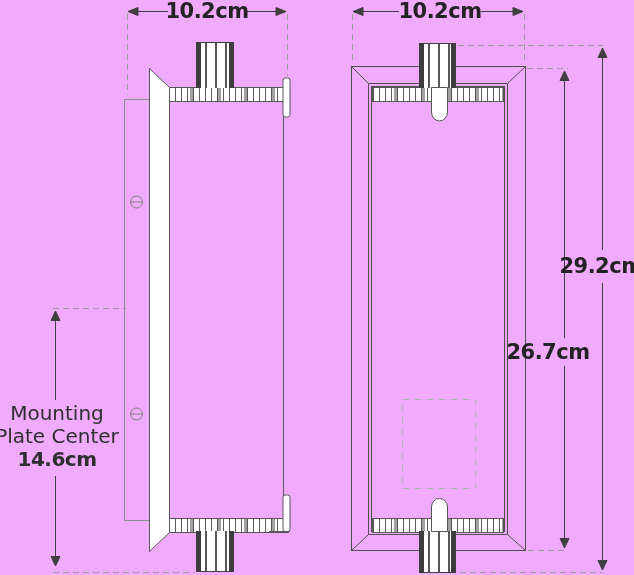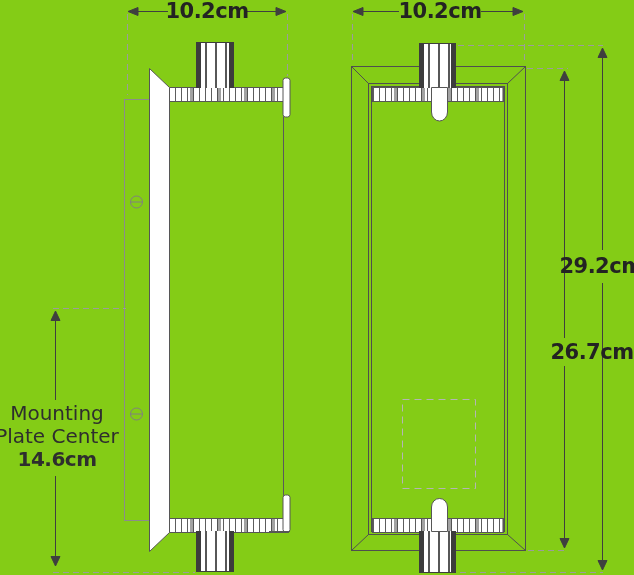--- a/index.html
+++ b/index.html
@@ -1,17 +1,17 @@
 <!DOCTYPE html>
 <html><head>
 <meta charset="utf-8">
 <style>
   html,body{margin:0;padding:0;background:#fff;}
   .canvas{
-    position:relative;width:634px;height:575px;background:#84cc16;overflow:hidden;
+    position:relative;width:634px;height:575px;background:#f0abfc;overflow:hidden;
     font-family:"DejaVu Sans","Liberation Sans",sans-serif;
   }
   svg{position:absolute;left:0;top:0;}
   #linework{z-index:1;}
   #overlay{z-index:4;}
   .band{
     position:absolute;z-index:2;background-color:#fff;
     background-image:
       repeating-linear-gradient(90deg, rgba(75,75,75,.9) 0 1px, transparent 1px 6px),
       repeating-linear-gradient(90deg, transparent 0 21px, rgba(85,85,85,.55) 21px 25px, transparent 25px 27px);
@@ -151,21 +151,21 @@
       <path d="M431.5,531.5 L431.5,507 A8,8.5 0 0 1 447.5,507 L447.5,531.5 Z" fill="#fff"></path>
     </g>
   </svg>
 
   <div class="dim-label" style="left:207px;top:1px">10.2cm</div>
 
   <div class="dim-label" style="left:440px;top:1px">10.2cm</div>
 
   <div class="dim-label" style="left:601px;top:256px">29.2cm</div>
 
-  <div class="dim-label" style="left:592px;top:342px">26.7cm</div>
+  <div class="dim-label" style="left:548px;top:342px">26.7cm</div>
 
   <div class="note-label" style="left:57px;top:402px">
     <div>Mounting</div>
     <div>Plate Center</div>
     <div class="value">14.6cm</div>
   </div>
 
 </div>
 
 </body></html>

